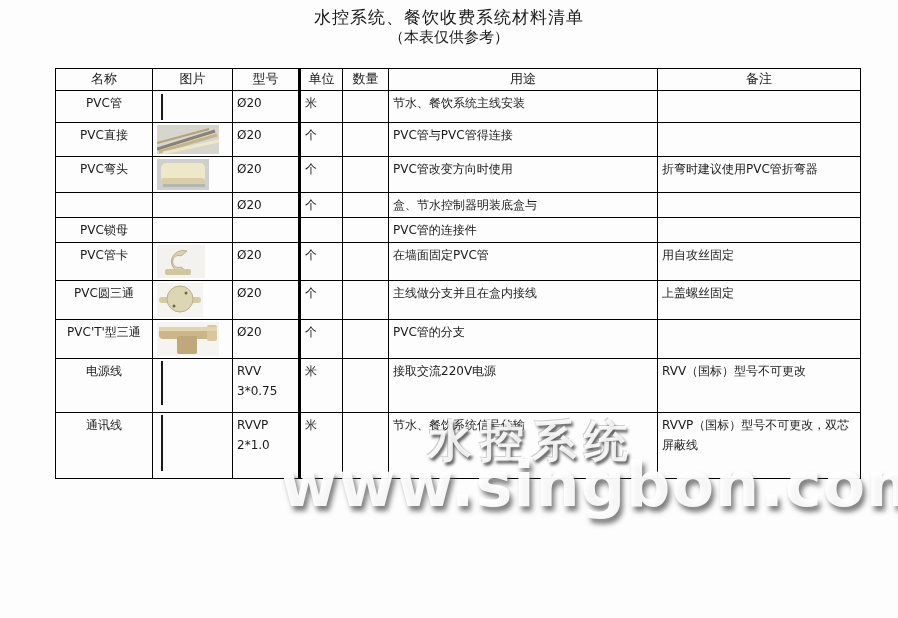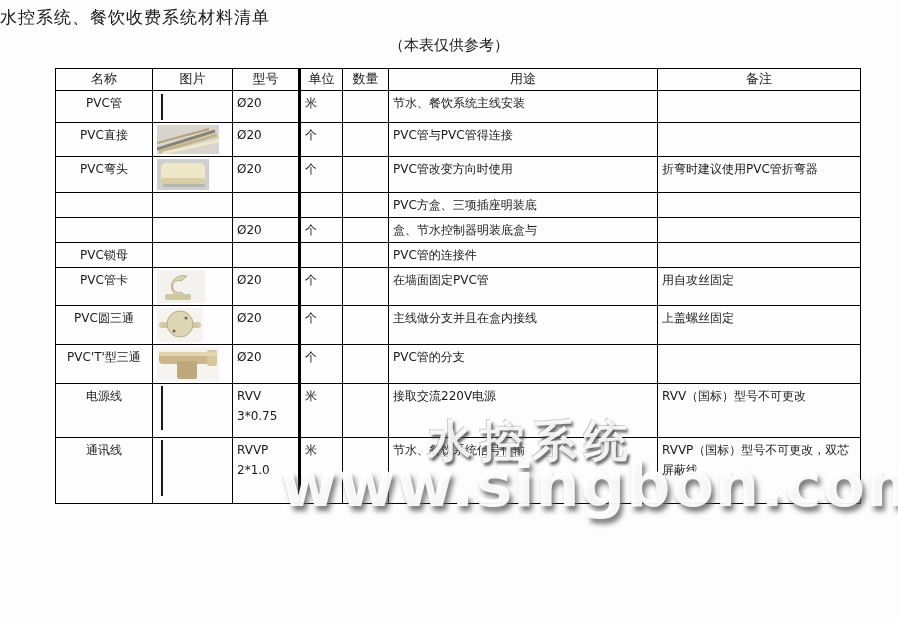--- a/index.html
+++ b/index.html
@@ -1,25 +1,25 @@
 <!DOCTYPE html>
 <html><head>
 <meta charset="utf-8">
 <style>
   html,body{margin:0;padding:0;}
   body{
     width:898px;height:618px;position:relative;background:#fdfdfd;
     font-family:"DejaVu Sans",sans-serif;color:#111;overflow:hidden;
   }
   .doc-title{
-    position:absolute;top:6px;left:0;width:898px;
+    position:absolute;top:6px;left:0;width:898px;text-align:center;
     font-size:17px;letter-spacing:1px;color:#1a1a1a;font-family:"DejaVu Serif","DejaVu Sans",serif;
   }
   .doc-subtitle{
-    position:absolute;top:36px;left:0;width:898px;text-align:center;
+    position:absolute;top:28px;left:0;width:898px;text-align:center;
     font-size:15px;color:#1a1a1a;font-family:"DejaVu Serif","DejaVu Sans",serif;
   }
   table.materials{
     position:absolute;left:55px;top:68px;border-collapse:collapse;table-layout:fixed;
     width:805px;background:transparent;border-radius:15px;
   }
   table.materials td,table.materials th{
     border:1px solid #000;padding:2px 4px;vertical-align:top;
     font-size:12px;line-height:20px;font-weight:normal;color:#1a1a1a;
     overflow:hidden;
@@ -119,29 +119,20 @@
         <rect x="6" y="25" width="42" height="3" fill="#9b9b93" opacity="0.5"></rect>
       </svg>
     </td>
     <td class="c-model thickR">Ø20</td>
     <td class="c-unit">个</td>
     <td class="c-qty"></td>
     <td>PVC管改变方向时使用</td>
     <td>折弯时建议使用PVC管折弯器</td>
   </tr>
 
-  <tr style="height:20px">
-    <td class="c-name"></td>
-    <td class="c-pic"></td>
-    <td class="c-model thickR"></td>
-    <td class="c-unit"></td>
-    <td class="c-qty"></td>
-    <td>PVC方盒、三项插座明装底</td>
-    <td></td>
-  </tr>
 
   <tr style="height:20px">
     <td class="c-name"></td>
     <td class="c-pic"></td>
     <td class="c-model thickR">Ø20</td>
     <td class="c-unit">个</td>
     <td class="c-qty"></td>
     <td>盒、节水控制器明装底盒与</td>
     <td></td>
   </tr>

